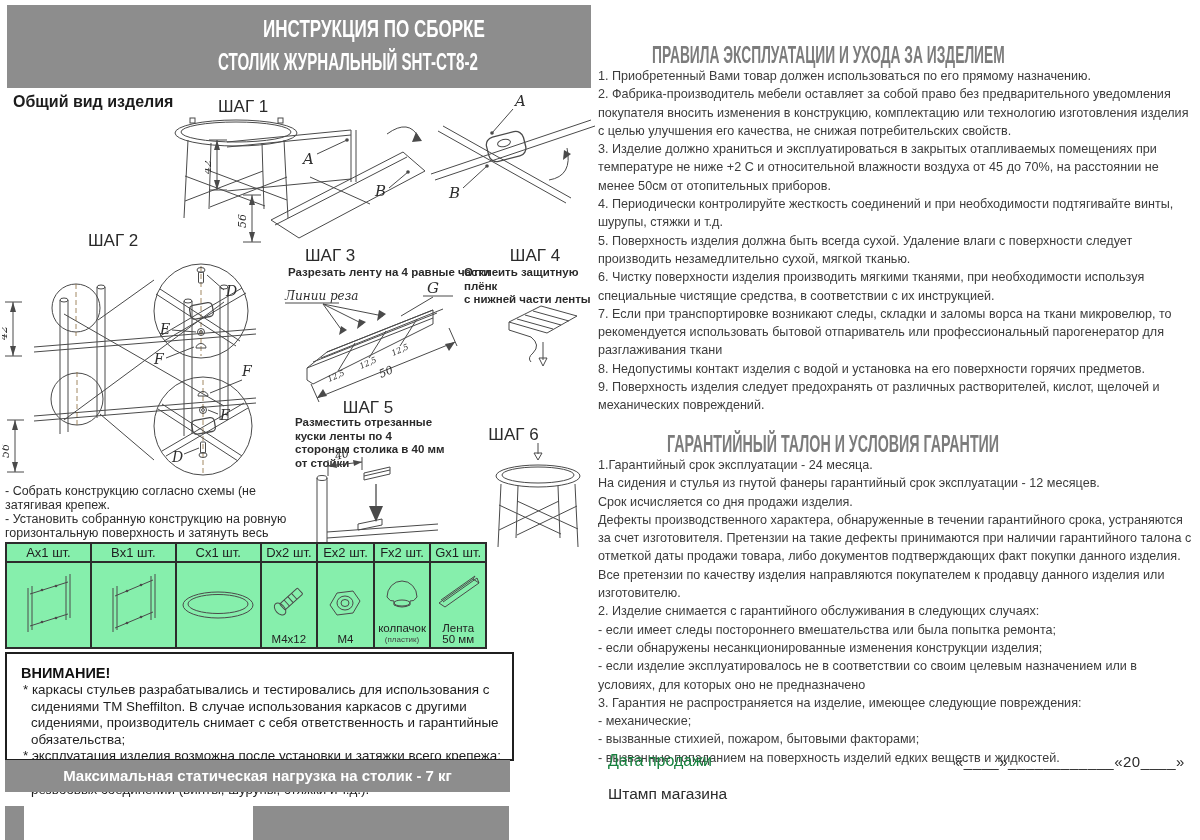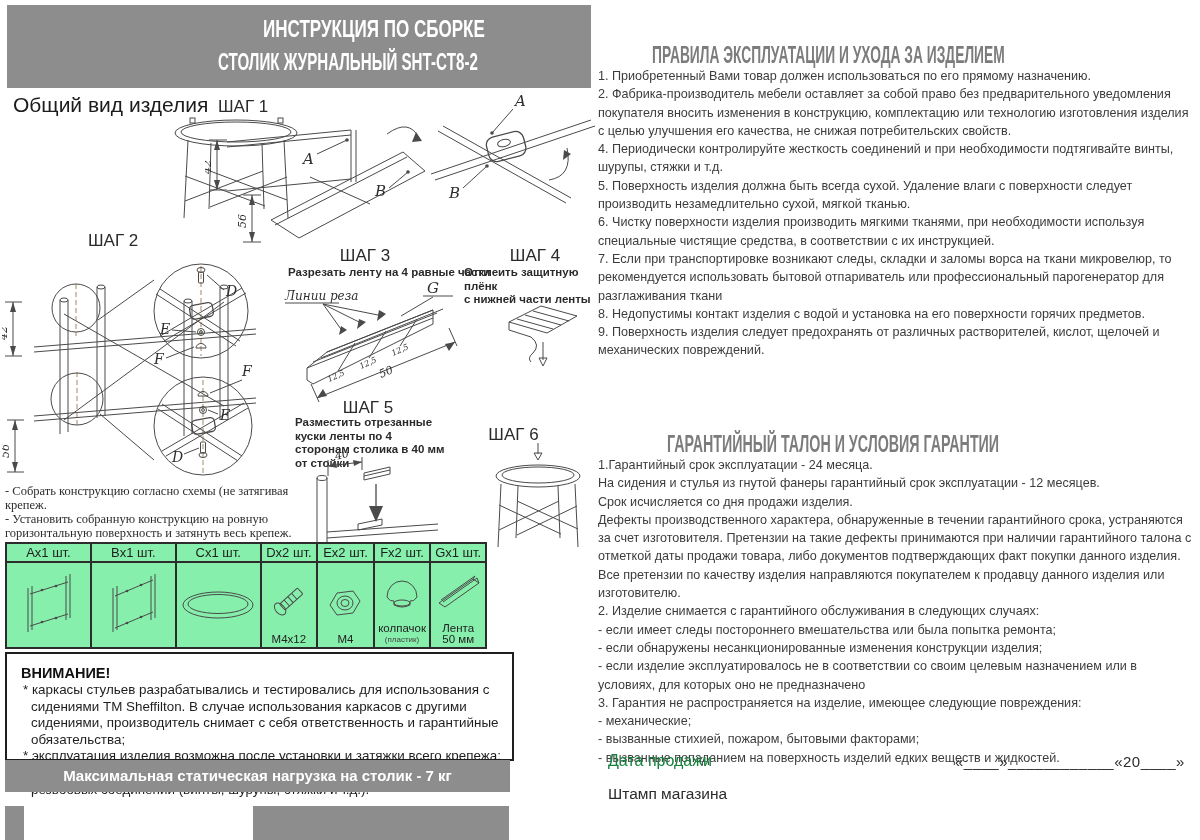--- a/index.html
+++ b/index.html
@@ -8,25 +8,25 @@
     background:#ffffff; font-family:"Liberation Sans", sans-serif; color:#333;
   }
   .abs { position:absolute; }
 
   
   .banner { background:#8d8d8d; }
   .banner-line { position:absolute; white-space:nowrap; color:#fff; font-weight:bold;
                  transform-origin:left top; }
 
   
-  .gv-label { font-weight:normal; font-size:21px; color:#1c1c1c; }
+  .gv-label { font-weight:bold; font-size:16px; color:#1c1c1c; }
   .step-title { font-size:17px; color:#2a2a2a; white-space:nowrap; }
   .step-sub { font-weight:bold; font-size:11.5px; color:#2a2a2a; line-height:13.5px; }
   .notes { font-size:12.5px; line-height:13.5px; color:#2d2d2d; }
-  .notes p { margin:0 0 1px 0;font-family:Liberation Serif, serif; }
+  .notes p { margin:0 0 1px 0; }
 
   
   .parts { border:2px solid #2c2c2c; display:flex; background:#86efac; }
   .pcol { border-right:2px solid #2c2c2c; display:flex; flex-direction:column; }
   .pcol:last-child { border-right:none; }
   .phead { height:17px; border-bottom:2px solid #2c2c2c; font-size:13px; color:#1f1f1f;
            text-align:center; line-height:17px; white-space:nowrap; }
   .pbody { flex:1; position:relative; display:flex; align-items:center; justify-content:center; }
   .pcap  { position:absolute; bottom:2px; width:100%; text-align:center; font-size:11.5px;
            color:#222; line-height:11px; }
@@ -215,21 +215,21 @@
   <rect class="ln" x="198.5" y="198" width="5" height="11" rx="1"></rect>
   <ellipse class="ln" cx="201" cy="211" rx="4" ry="2.5"></ellipse>
   <text x="240" y="132" font-size="14">F</text>
   <line class="ln" x1="240" y1="136" x2="208" y2="149"></line>
   <text x="218" y="176" font-size="14">E</text>
   <line class="ln" x1="216" y1="170" x2="206" y2="166"></line>
   <text x="170" y="218" font-size="14">D</text>
   <line class="ln" x1="182" y1="210" x2="197" y2="204"></line>
 </svg>
 
-<div class="abs step-title" style="left:305px; top:246px; width:120px; text-align:center;">ШАГ 3</div>
+<div class="abs step-title" style="left:305px; top:246px; width:120px; text-align:left;">ШАГ 3</div>
 <div class="abs step-sub" style="left:288px; top:266px; width:175px; white-space:nowrap;">Разрезать ленту на 4 равные части</div>
 
 <svg class="abs" style="left:283px; top:280px;" width="196" height="126" viewBox="0 0 196 126">
   <text x="2" y="20" font-size="12">Линии реза</text>
   <line class="ln" x1="2" y1="23" x2="56" y2="23"></line>
   <line class="ln" x1="40" y1="24" x2="60" y2="52"></line>
   <line class="ln" x1="40" y1="24" x2="80" y2="44"></line>
   <line class="ln" x1="40" y1="24" x2="100" y2="36"></line>
   <polygon class="fl" points="58,46 64,50 56,55"></polygon>
   <polygon class="fl" points="76,39 83,42 74,49"></polygon>
@@ -440,20 +440,21 @@
 <div class="abs maxload" style="left:5px; top:760px; width:505px; height:32px;">Максимальная статическая нагрузка на столик - 7 кг</div>
 
 <div class="abs gray-block" style="left:5px; top:806px; width:19px; height:34px;"></div>
 <div class="abs gray-block" style="left:253px; top:806px; width:256px; height:34px;"></div>
 
 <div class="abs rc-h" style="left:652px; top:42px; font-size:23px; transform:scaleX(0.60);">ПРАВИЛА ЭКСПЛУАТАЦИИ И УХОДА ЗА ИЗДЕЛИЕМ</div>
 
 <div class="abs rc-text" style="left:598px; top:67px; width:596px;">
   <p>1. Приобретенный Вами товар должен использоваться по его прямому назначению.</p>
   <p>2. Фабрика-производитель мебели оставляет за собой право без предварительного уведомления покупателя вносить изменения в конструкцию, комплектацию или технологию изготовления изделия с целью улучшения его качества, не снижая потребительских свойств.</p>
+  <p>3. Изделие должно храниться и эксплуатироваться в закрытых отапливаемых помещениях при температуре не ниже +2 С и относительной влажности воздуха от 45 до 70%, на расстоянии не менее 50см от отопительных приборов.</p>
   <p>4. Периодически контролируйте жесткость соединений и при необходимости подтягивайте винты, шурупы, стяжки и т.д.</p>
   <p>5. Поверхность изделия должна быть всегда сухой. Удаление влаги с поверхности следует производить незамедлительно сухой, мягкой тканью.</p>
   <p>6. Чистку поверхности изделия производить мягкими тканями, при необходимости используя специальные чистящие средства, в соответствии с их инструкцией.</p>
   <p>7. Если при транспортировке возникают следы, складки и заломы ворса на ткани микровелюр, то рекомендуется использовать бытовой отпариватель или профессиональный парогенератор для разглаживания ткани</p>
   <p>8. Недопустимы контакт изделия с водой и установка на его поверхности горячих предметов.</p>
   <p>9. Поверхность изделия следует предохранять от различных растворителей, кислот, щелочей и механических повреждений.</p>
 </div>
 
 <div class="abs rc-h" style="left:667px; top:431px; font-size:23px; transform:scaleX(0.62);">ГАРАНТИЙНЫЙ ТАЛОН И УСЛОВИЯ ГАРАНТИИ</div>
 

